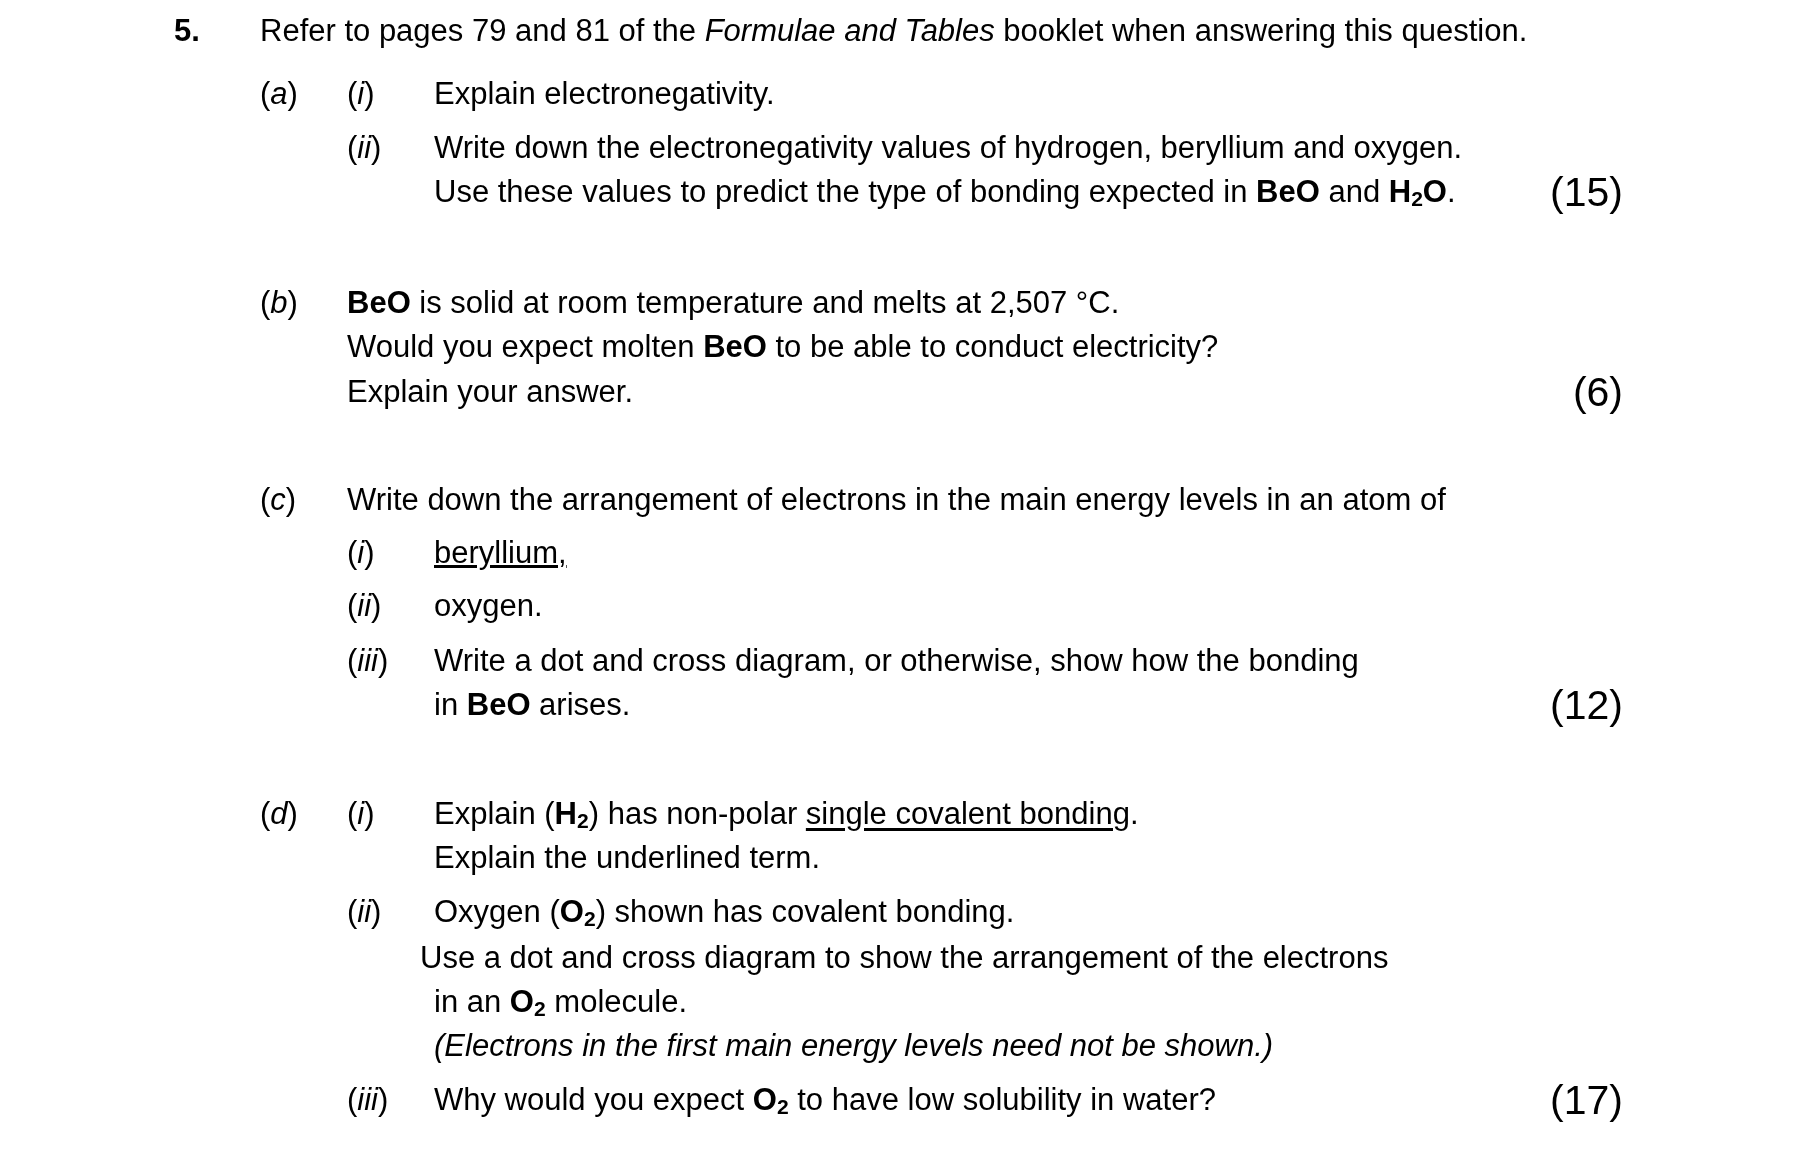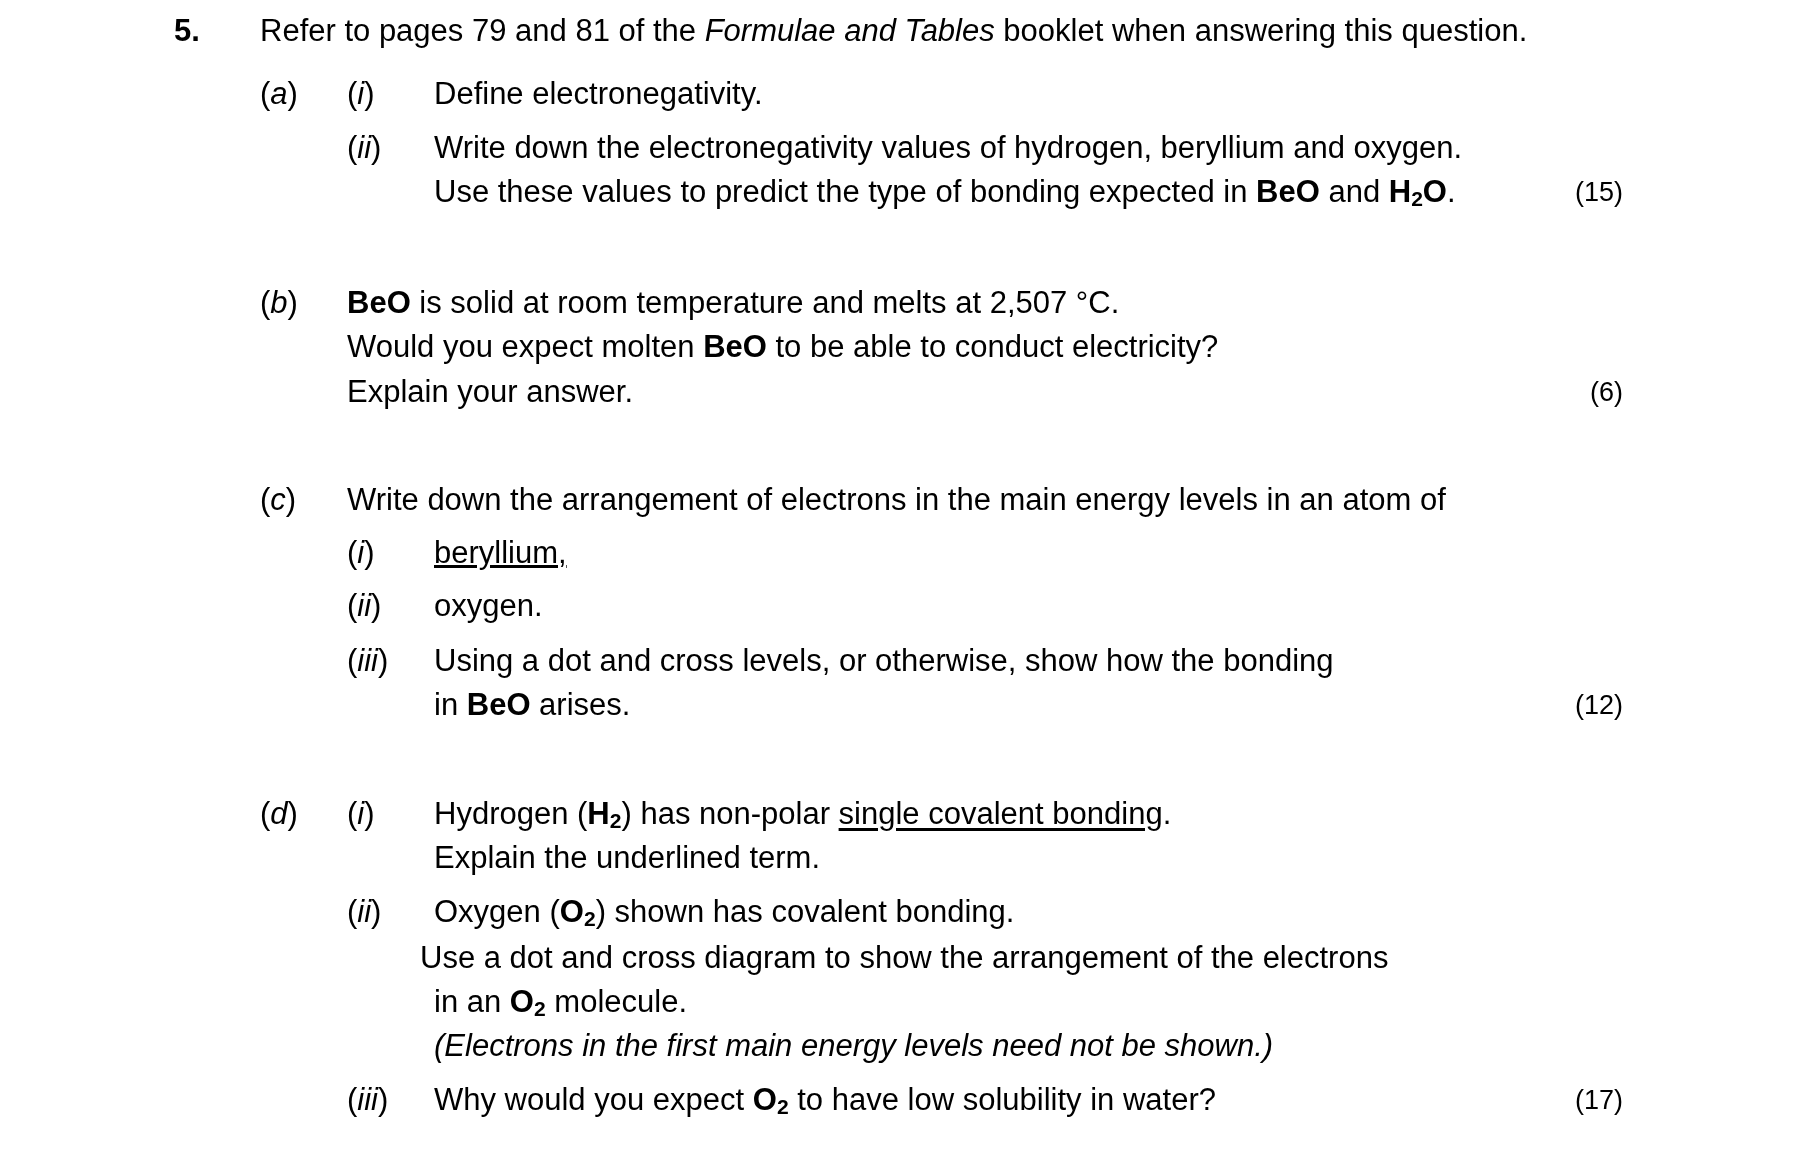--- a/index.html
+++ b/index.html
@@ -3,33 +3,33 @@
 <meta charset="utf-8">
 <style>
   html, body { margin:0; padding:0; background:#ffffff; }
   body { width:1818px; height:1161px; position:relative; overflow:hidden;
          font-family:"Liberation Sans", "DejaVu Sans", sans-serif; color:#000; }
   .line { position:absolute; font-size:31px; line-height:40px; white-space:nowrap; transform:translateY(-50%); }
   .qnum { font-weight:bold; }
   .lbl i { font-style:italic; }
   .b { font-weight:bold; }
   .u { text-decoration:underline; text-underline-offset:4px; }
-  .marks { position:absolute; right:195px; font-size:27px; line-height:40px; transform:translateY(-50%); white-space:nowrap; }
+  .marks { position:absolute; right:195px; font-size:41px; line-height:40px; transform:translateY(-50%); white-space:nowrap; }
   sub { font-size:0.68em; vertical-align:-0.2em; line-height:0; }
   .ital { font-style:italic; }
 </style>
 </head>
 <body>
 
 <div class="line qnum" style="left:174px; top:31px;">5.</div>
 <div class="line" style="left:260px; top:31px;"><span>Refer to pages 79 and 81 of the </span><span class="ital">Formulae and Tables</span><span> booklet when answering this question.</span></div>
 
 <div class="line lbl" style="left:260px; top:94px;">(<i>a</i>)</div>
 <div class="line lbl" style="left:347px; top:94px;">(<i>i</i>)</div>
-<div class="line" style="left:434px; top:94px;">Define electronegativity.</div>
+<div class="line" style="left:434px; top:94px;">Explain electronegativity.</div>
 
 <div class="line lbl" style="left:347px; top:148px;">(<i>ii</i>)</div>
 <div class="line" style="left:434px; top:148px;">Write down the electronegativity values of hydrogen, beryllium and oxygen.</div>
 <div class="line" style="left:434px; top:192px;"><span>Use these values to predict the type of bonding expected in </span><span class="b">BeO</span><span> and </span><span class="b"><span>H</span><sub>2</sub><span>O</span></span><span>.</span></div>
 <div class="marks" style="top:192px;">(15)</div>
 
 <div class="line lbl" style="left:260px; top:303px;">(<i>b</i>)</div>
 <div class="line" style="left:347px; top:303px;"><span class="b">BeO</span><span> is solid at room temperature and melts at 2,507 °C.</span></div>
 <div class="line" style="left:347px; top:347px;"><span>Would you expect molten </span><span class="b">BeO</span><span> to be able to conduct electricity?</span></div>
 <div class="line" style="left:347px; top:392px;">Explain your answer.</div>
@@ -38,27 +38,27 @@
 <div class="line lbl" style="left:260px; top:500px;">(<i>c</i>)</div>
 <div class="line" style="left:347px; top:500px;">Write down the arrangement of electrons in the main energy levels in an atom of</div>
 
 <div class="line lbl" style="left:347px; top:553px;">(<i>i</i>)</div>
 <div class="line" style="left:434px; top:553px;text-decoration:underline;">beryllium,</div>
 
 <div class="line lbl" style="left:347px; top:606px;">(<i>ii</i>)</div>
 <div class="line" style="left:434px; top:606px;">oxygen.</div>
 
 <div class="line lbl" style="left:347px; top:661px;">(<i>iii</i>)</div>
-<div class="line" style="left:434px; top:661px;">Using a dot and cross levels, or otherwise, show how the bonding</div>
+<div class="line" style="left:434px; top:661px;">Write a dot and cross diagram, or otherwise, show how the bonding</div>
 <div class="line" style="left:434px; top:705px;"><span>in </span><span class="b">BeO</span><span> arises.</span></div>
 <div class="marks" style="top:705px;text-align:right;">(12)</div>
 
 <div class="line lbl" style="left:260px; top:814px;">(<i>d</i>)</div>
 <div class="line lbl" style="left:347px; top:814px;">(<i>i</i>)</div>
-<div class="line" style="left:434px; top:814px;"><span>Hydrogen (</span><span class="b"><span>H</span><sub>2</sub></span><span>) has non-polar </span><span class="u">single covalent bonding</span><span>.</span></div>
+<div class="line" style="left:434px; top:814px;"><span>Explain (</span><span class="b"><span>H</span><sub>2</sub></span><span>) has non-polar </span><span class="u">single covalent bonding</span><span>.</span></div>
 <div class="line" style="left:434px; top:858px;">Explain the underlined term.</div>
 
 <div class="line lbl" style="left:347px; top:912px;">(<i>ii</i>)</div>
 <div class="line" style="left:434px; top:912px;"><span>Oxygen (</span><span class="b"><span>O</span><sub>2</sub></span><span>) shown has covalent bonding.</span></div>
 <div class="line" style="left:420px; top:958px;">Use a dot and cross diagram to show the arrangement of the electrons</div>
 <div class="line" style="left:434px; top:1002px;"><span>in an </span><span class="b"><span>O</span><sub>2</sub></span><span> molecule.</span></div>
 <div class="line" style="left:434px; top:1046px;font-style:italic;">(Electrons in the first main energy levels need not be shown.)</div>
 
 <div class="line lbl" style="left:347px; top:1100px;">(<i>iii</i>)</div>
 <div class="line" style="left:434px; top:1100px;"><span>Why would you expect </span><span class="b"><span>O</span><sub>2</sub></span><span> to have low solubility in water?</span></div>

